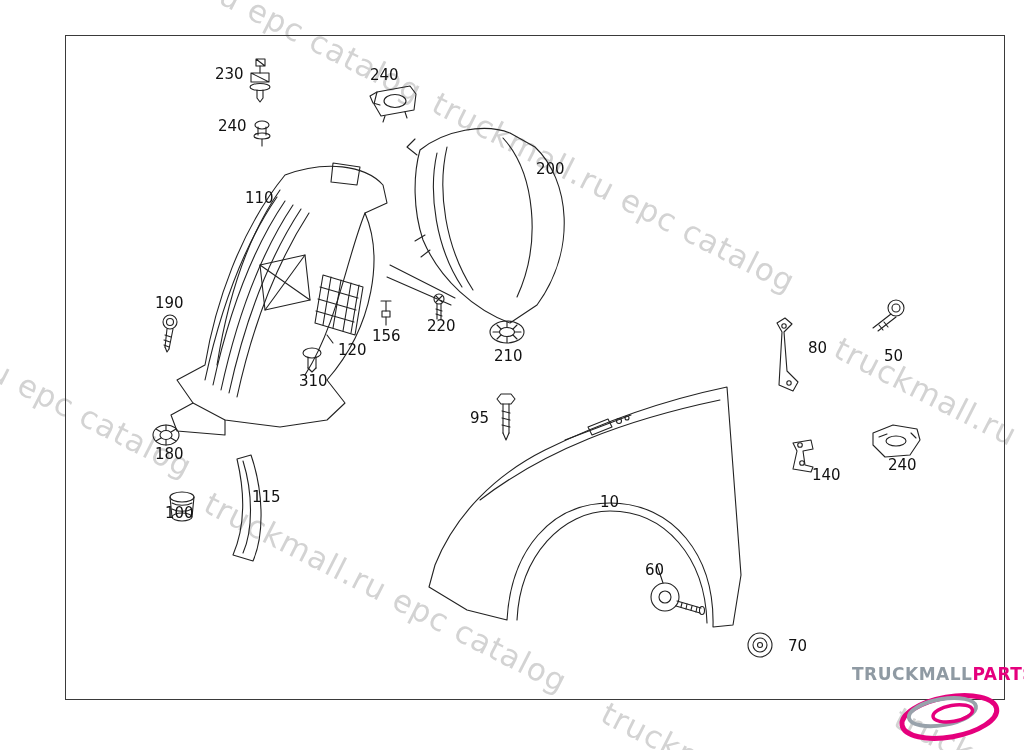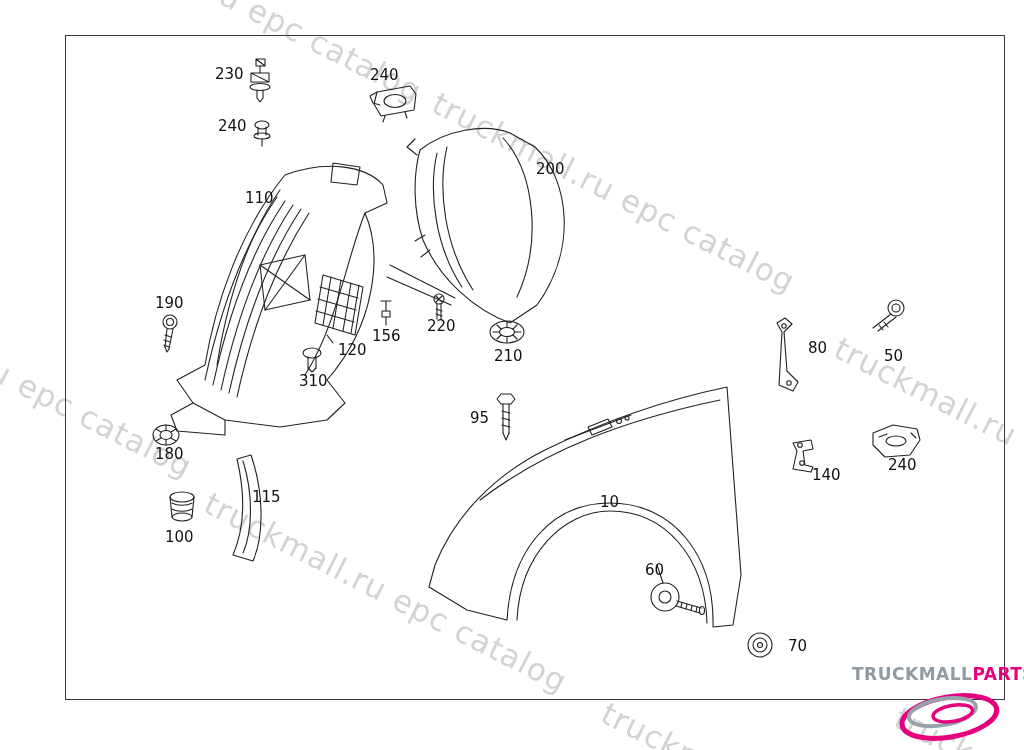--- a/index.html
+++ b/index.html
@@ -223,21 +223,21 @@
   <div class="part-label" style="left:427px;top:317px">220</div>
   <div class="part-label" style="left:494px;top:347px">210</div>
   <div class="part-label" style="left:299px;top:372px">310</div>
   <div class="part-label" style="left:808px;top:339px">80</div>
   <div class="part-label" style="left:884px;top:347px">50</div>
   <div class="part-label" style="left:470px;top:409px">95</div>
   <div class="part-label" style="left:155px;top:445px">180</div>
   <div class="part-label" style="left:812px;top:466px">140</div>
   <div class="part-label" style="left:888px;top:456px">240</div>
   <div class="part-label" style="left:252px;top:488px">115</div>
-  <div class="part-label" style="left:165px;top:528px">100</div>
+  <div class="part-label" style="left:165px;top:504px">100</div>
   <div class="part-label" style="left:600px;top:493px">10</div>
   <div class="part-label" style="left:645px;top:561px">60</div>
   <div class="part-label" style="left:788px;top:637px">70</div>
 
   <div class="logo">
     <span class="gray">TRUCKMALL</span><span class="pink">PARTS</span>
   </div>
   <svg class="swirl" width="112" height="64" viewBox="0 0 112 64" fill="none">
     <g transform="rotate(-10 56 32)">
       <ellipse cx="56" cy="34" rx="48" ry="20" stroke="#e5007d" stroke-width="5"></ellipse>

